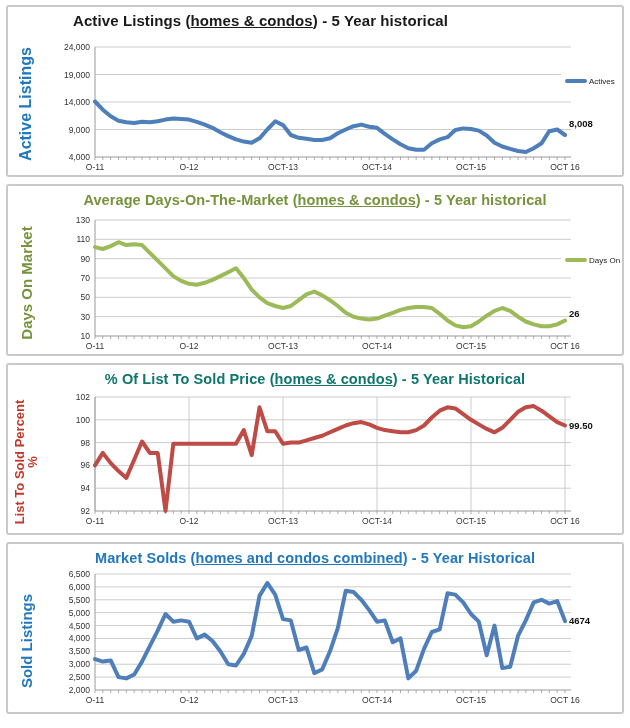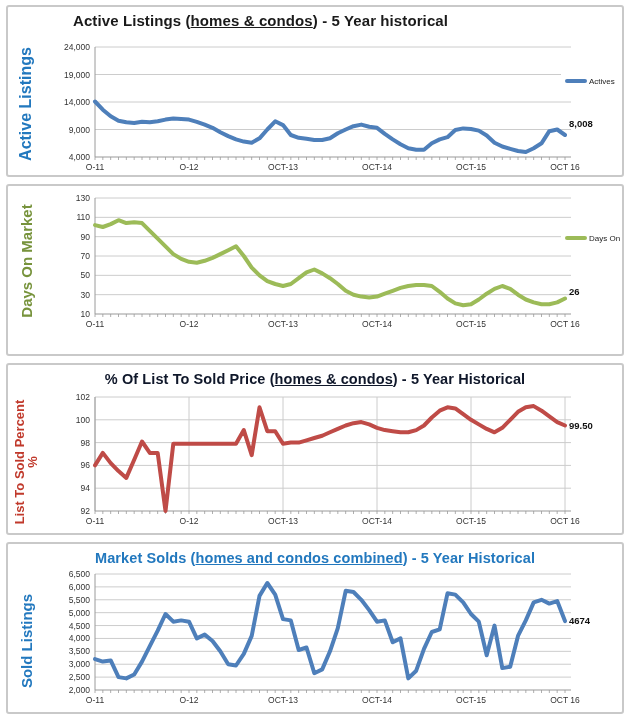--- a/index.html
+++ b/index.html
@@ -4,21 +4,21 @@
 <style>
   html,body{margin:0;padding:0;background:#fff;}
   body{width:630px;font-family:"Liberation Sans",sans-serif;}
   .page{box-sizing:border-box;width:630px;padding:5px 6px;display:flex;flex-direction:column;gap:7px;}
   .panel{box-sizing:border-box;background:#fff;border:2px solid #c9c9c9;border-radius:3px;
          padding:2px 3px 0 3px;height:172px;overflow:hidden;}
   .title{margin:2px 0 0 0;font-size:14.5px;font-weight:bold;line-height:20px;text-align:center;
          letter-spacing:.1px;}
   .title .u{text-decoration:underline;}
   .title.left{text-align:left;padding-left:62px;font-size:15px;}
-  .t-black{color:#1a1a1a;} .t-green{color:#77933c;} .t-red{color:#0f172a;} .t-blue{color:#2278be;}
+  .t-black{color:#1a1a1a;} .t-green{color:#77933c;} .t-red{color:#0f766e;} .t-blue{color:#2278be;}
   .body{display:flex;height:146px;}
   .ytitle{position:relative;width:30px;flex:0 0 30px;}
   .ytitle .rot{position:absolute;left:50%;top:50%;transform:translate(-50%,-50%) rotate(-90deg);
                font-weight:bold;white-space:nowrap;text-align:center;line-height:1.0;}
   .ytitle .rot span{display:block;}
   .yt-1{font-size:16px;color:#2278be;}
   .yt-2{font-size:15px;color:#77933c;}
   .yt-3{font-size:13px;color:#c0392b;}
   .yt-4{font-size:15px;color:#2278be;}
   .plot-wrap{flex:1 1 auto;}
@@ -121,20 +121,21 @@
             <rect x="520" y="43" width="62" height="14" fill="#ffffff"></rect>
             <rect x="524" y="48" width="22" height="4" rx="2" fill="#4e7fba"></rect>
             <text x="548" y="53" font-size="8" fill="#222222" font-family="&quot;Liberation Sans&quot;,sans-serif">Actives</text>
             <text x="528" y="95.956" font-size="9.5" font-weight="bold" fill="#111111" font-family="&quot;Liberation Sans&quot;,sans-serif">8,008</text>
           </svg>
       </div>
     </div>
   </section>
 
   <section class="panel">
+    <h2 class="title t-green"><span>Average Days-On-The-Market (</span><span class="u">homes &amp; condos</span><span>) - 5 Year historical</span></h2>
     <div class="body">
       <div class="ytitle">
         <div class="rot yt-2">
             <span>Days On Market</span>
           </div>
       </div>
       <div class="plot-wrap">
         <svg width="580" height="146" viewBox="0 0 580 146">
             <text x="49" y="129" text-anchor="end" font-size="8.5" fill="#333333" font-family="&quot;Liberation Sans&quot;,sans-serif">10</text>
             <line x1="54" y1="106.66666666666667" x2="530" y2="106.66666666666667" stroke="#cccccc" stroke-width="1"></line>

